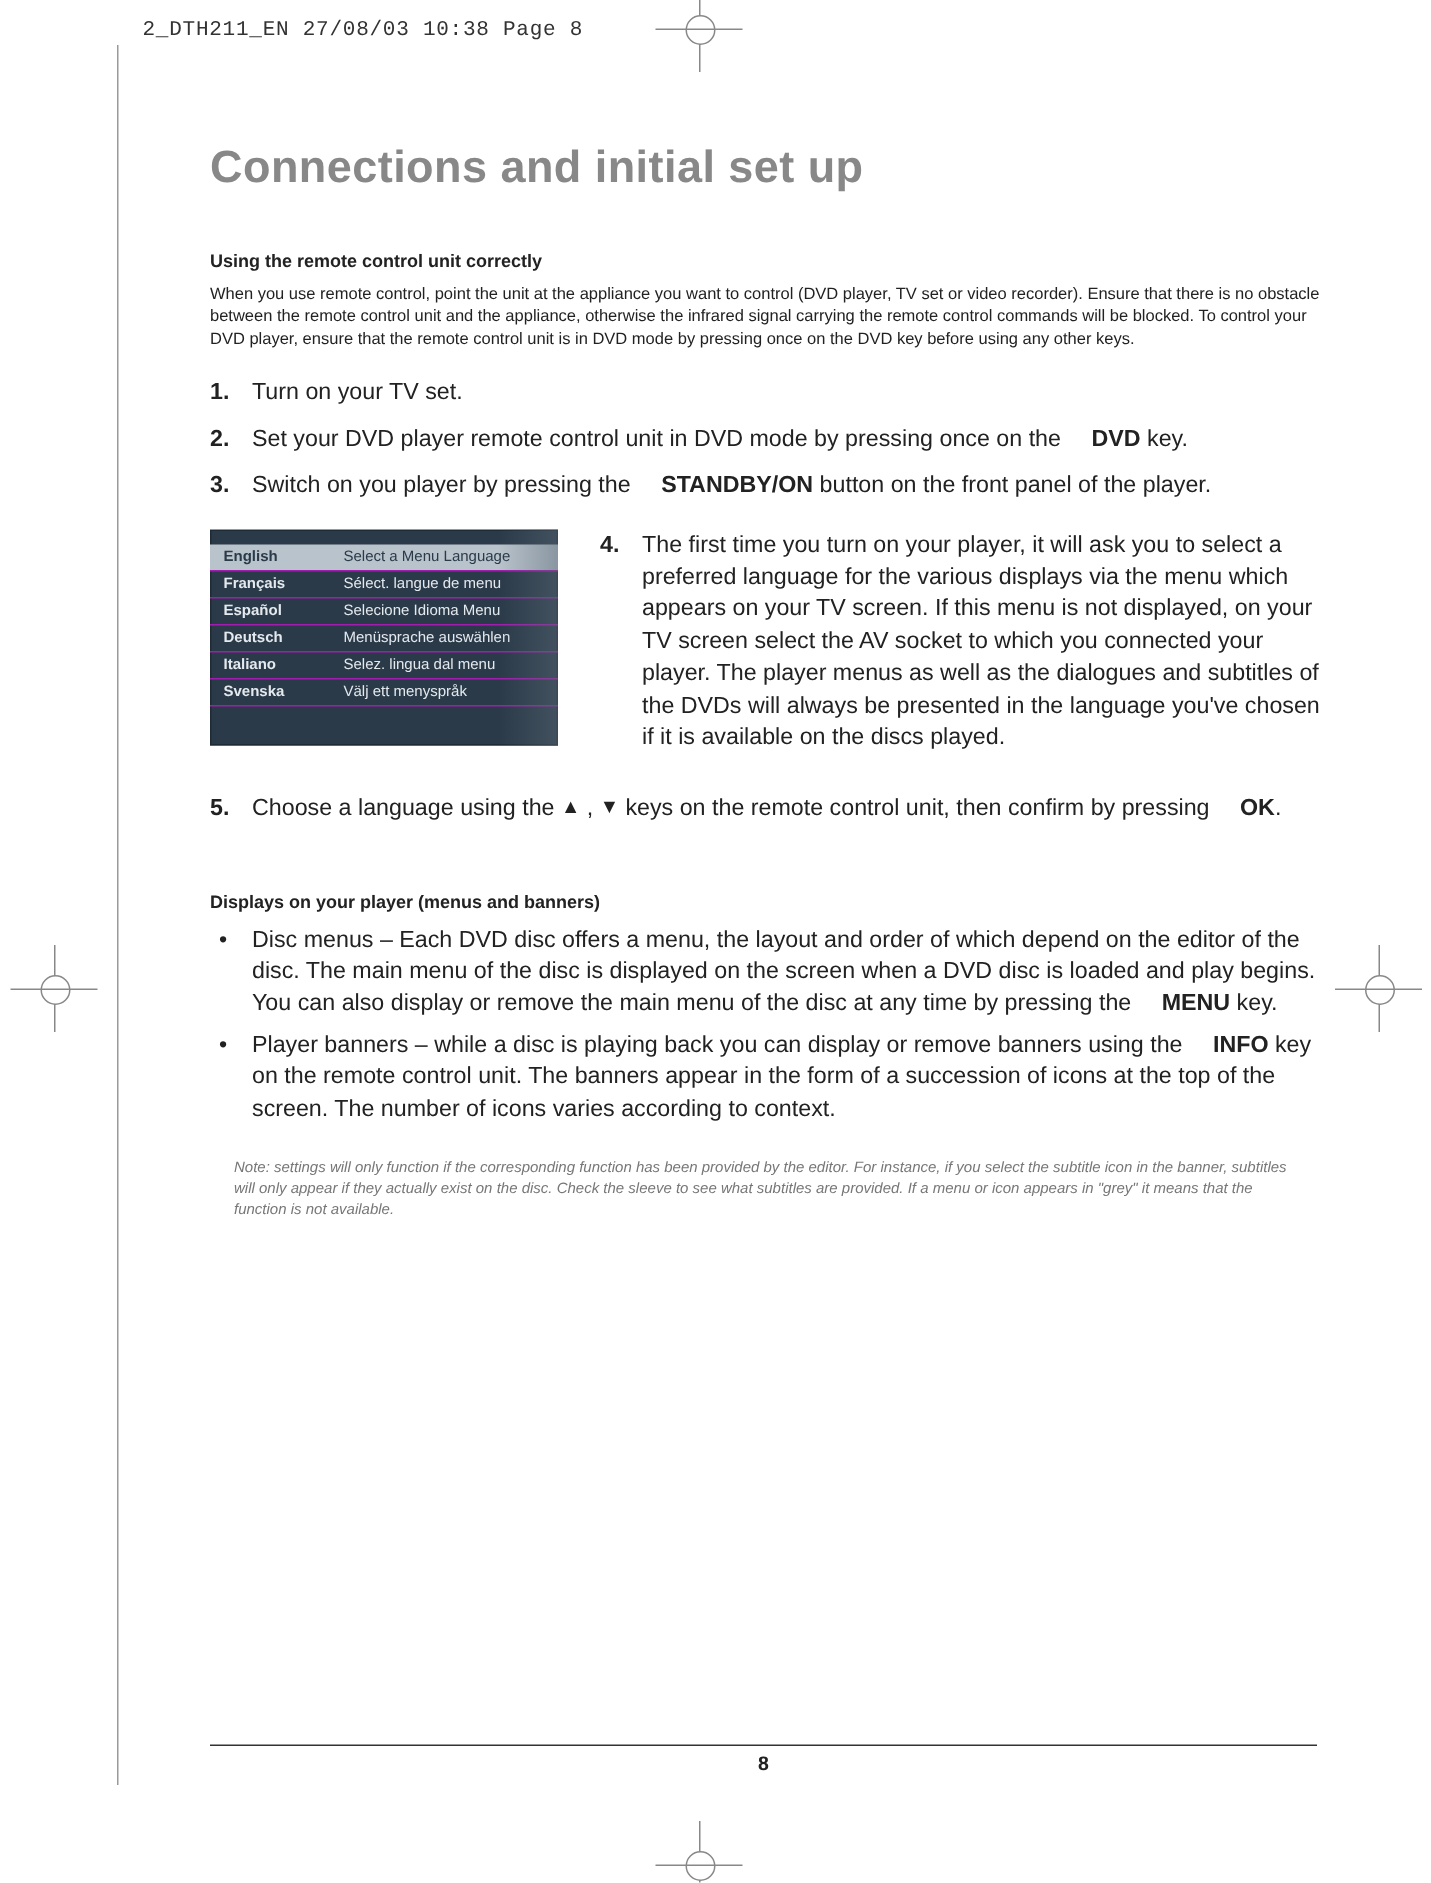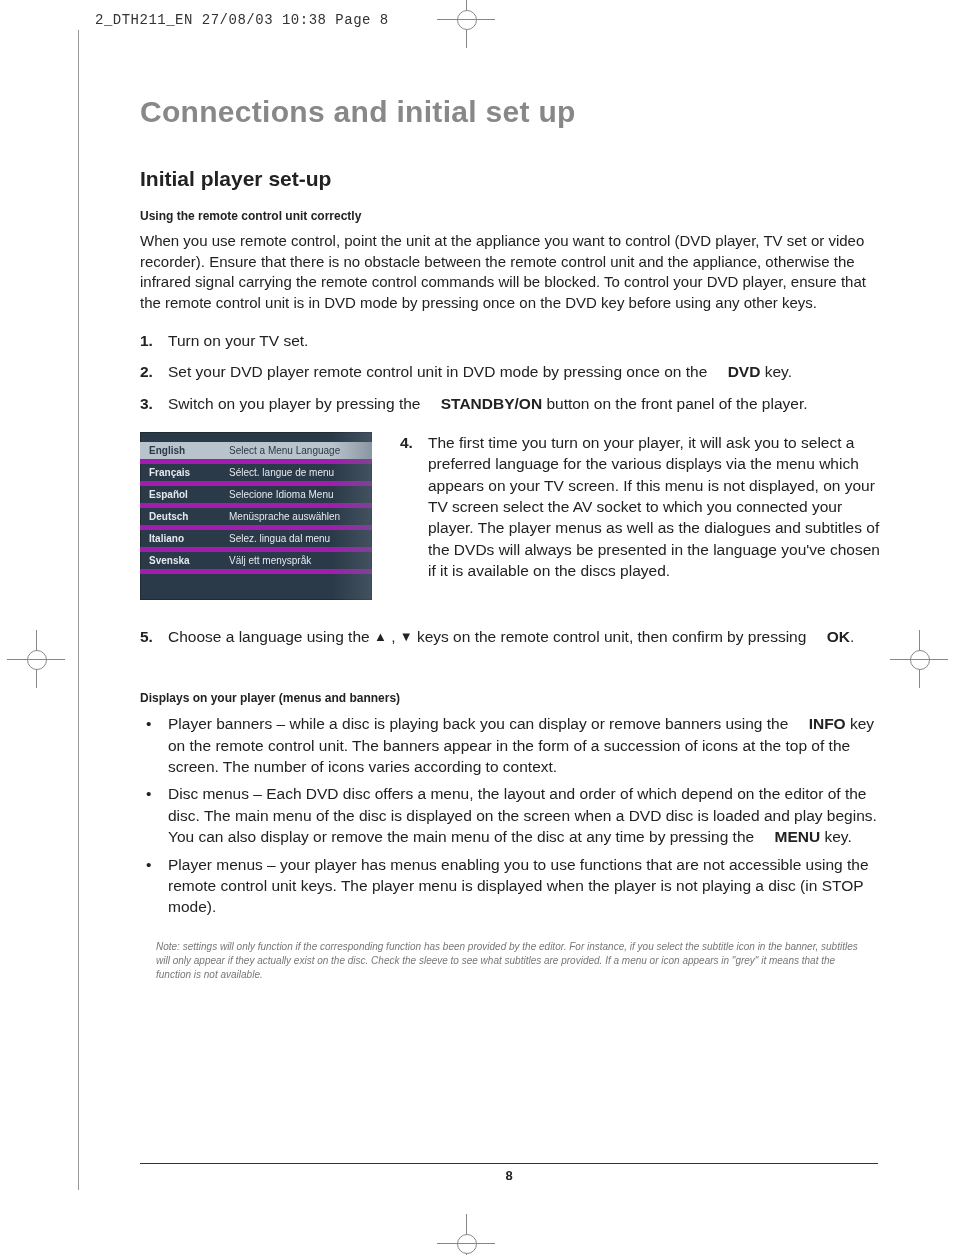--- a/index.html
+++ b/index.html
@@ -79,21 +79,21 @@
     font-weight: 700;
     color: #222;
     margin: 0 0 18px 0;
   }
   h3 {
     font-size: 12px;
     font-weight: 700;
     margin: 0 0 8px 0;
   }
   p.body {
-    font-size: 15px;
+    font-size: 11px;
     line-height: 1.38;
     margin: 0 0 16px 0;
   }
   ol.steps {
     list-style: none;
     padding: 0;
     margin: 0 0 18px 0;
   }
   ol.steps > li {
     display: flex;
@@ -121,21 +121,21 @@
     position: relative;
   }
   .menu-shot table {
     width: 100%;
     border-collapse: collapse;
   }
   .menu-shot td {
     color: #e4e9ee;
     font-size: 10px;
     padding: 3px 9px;
-    border-bottom: 5px solid #a21caf;
+    border-bottom: 1px solid #a21caf;
     white-space: nowrap;
   }
   .menu-shot tr.sel td { background: #b9c3cc; color: #2a3a48; }
   .menu-shot td:first-child { width: 62px; font-weight: 600; }
   .menu-shot .fade {
     position: absolute;
     right: 0; top: 0; bottom: 0;
     width: 40px;
     background: linear-gradient(90deg, rgba(42,58,72,0) 0%, rgba(90,105,118,0.5) 100%);
     pointer-events: none;
@@ -207,21 +207,20 @@
   <div class="reg reg-bottom">
       <div class="circ"></div>
     </div>
 
   <div class="frame-line-v frame-left"></div>
 
   <div class="content">
 
     <h1>Connections and initial set up</h1>
 
-    <h2>Initial player set-up</h2>
 
     <h3>Using the remote control unit correctly</h3>
     <p class="body">When you use remote control, point the unit at the appliance you want to control (DVD player, TV set or video recorder). Ensure that there is no obstacle between the remote control unit and the appliance, otherwise the infrared signal carrying the remote control commands will be blocked. To control your DVD player, ensure that the remote control unit is in DVD mode by pressing once on the DVD key before using any other keys.</p>
 
 
     <ol class="steps">
       <li>
         <span class="num">1.</span>
         <span class="txt">Turn on your TV set.</span>
       </li>
@@ -286,30 +285,27 @@
       </li>
     </ol>
 
     <div style="height:26px"></div>
 
     <h3>Displays on your player (menus and banners)</h3>
 
     <ul class="bullets">
       <li>
         <span>
+          <span>Disc menus – Each DVD disc offers a menu, the layout and order of which depend on the editor of the disc. The main menu of the disc is displayed on the screen when a DVD disc is loaded and play begins. You can also display or remove the main menu of the disc at any time by pressing the </span><b>MENU</b><span> key.</span>
+        </span>
+      </li>
+      <li>
+        <span>
           <span>Player banners – while a disc is playing back you can display or remove banners using the </span><b>INFO</b><span> key on the remote control unit. The banners appear in the form of a succession of icons at the top of the screen. The number of icons varies according to context.</span>
         </span>
-      </li>
-      <li>
-        <span>
-          <span>Disc menus – Each DVD disc offers a menu, the layout and order of which depend on the editor of the disc. The main menu of the disc is displayed on the screen when a DVD disc is loaded and play begins. You can also display or remove the main menu of the disc at any time by pressing the </span><b>MENU</b><span> key.</span>
-        </span>
-      </li>
-      <li>
-        <span>Player menus – your player has menus enabling you to use functions that are not accessible using the remote control unit keys. The player menu is displayed when the player is not playing a disc (in STOP mode).</span>
       </li>
     </ul>
 
     <p class="note">Note: settings will only function if the corresponding function has been provided by the editor. For instance, if you select the subtitle icon in the banner, subtitles will only appear if they actually exist on the disc. Check the sleeve to see what subtitles are provided. If a menu or icon appears in "grey" it means that the function is not available.</p>
 
   </div>
 
   <div class="footer">
     <span>8</span>
   </div>

